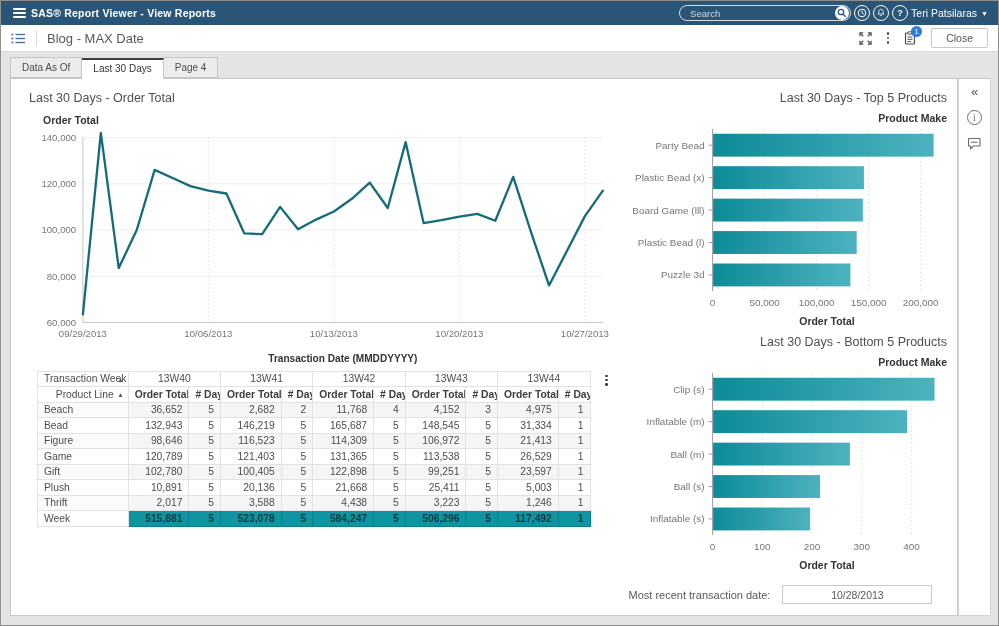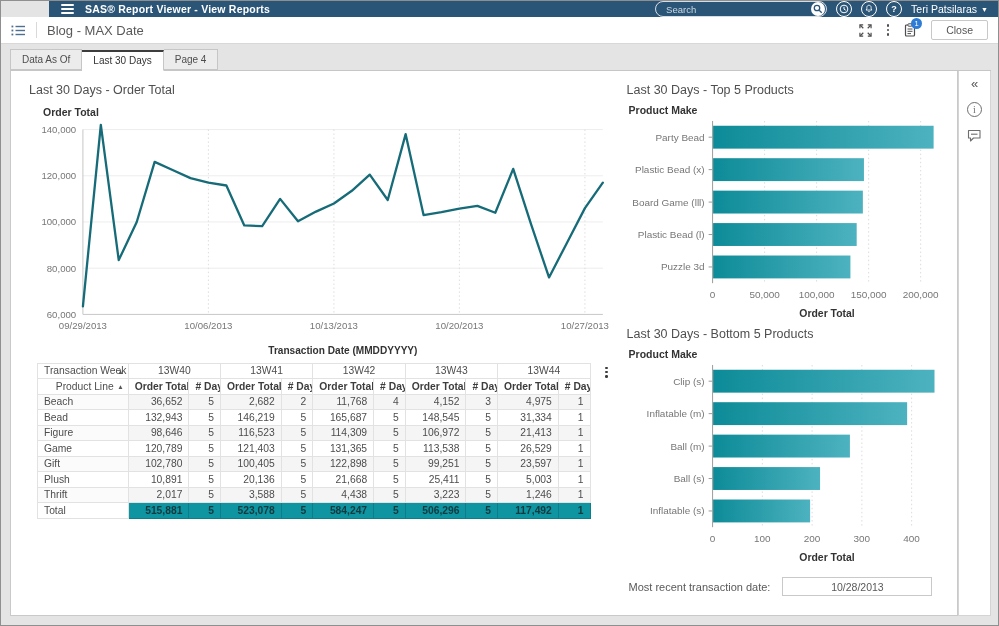--- a/index.html
+++ b/index.html
@@ -1,20 +1,20 @@
 <!DOCTYPE html>
 <html><head>
 <meta charset="utf-8">
 <style>
   html,body{margin:0;padding:0;background:#cfcfcf;}
   *{box-sizing:border-box;}
   .app{width:999px;height:626px;display:flex;flex-direction:column;background:#e4e4e4;
        border:1px solid #8f8f8f;font-family:"Liberation Sans",sans-serif;overflow:hidden;}
   
-  .topbar{height:16px;background:#2b5577;display:flex;align-items:center;padding:0 10px;gap:9px;flex:0 0 auto;margin-left:48px;}
+  .topbar{height:24px;background:#2b5577;display:flex;align-items:center;padding:0 10px;gap:3px;flex:0 0 auto;}
   .hamburger{display:flex;flex-direction:column;gap:2px;cursor:pointer;padding:2px;}
   .hamburger span{width:13px;height:2px;background:#fff;border-radius:1px;}
   .app-title{color:#fff;font-size:10.5px;font-weight:bold;letter-spacing:.2px;}
   .spacer{flex:1;}
   .search-pill{width:172px;height:16px;border:1px solid rgba(255,255,255,.8);border-radius:9px;
                display:flex;align-items:center;padding:0 1px 0 8px;gap:4px;}
   .search-input{flex:1;background:transparent;border:none;outline:none;color:#e8eef3;font-size:9.5px;
                 font-family:"Liberation Sans",sans-serif;min-width:0;}
   .search-input::placeholder{color:#ccd8e2;opacity:1;}
   .search-btn{width:14px;height:14px;border-radius:50%;background:#fff;display:flex;align-items:center;
@@ -46,21 +46,21 @@
               border-bottom:1px solid #fff;color:#333;}
   .body{flex:1;display:flex;min-height:0;border-radius:12px;}
   .canvas{flex:1;background:#fff;border:1px solid #c9c9c9;border-top:none;display:flex;overflow:hidden;}
   .rail{width:33px;background:#fff;border:1px solid #d4d4d4;border-top:none;border-left:1px solid #d4d4d4;
         display:flex;flex-direction:column;align-items:center;padding-top:6px;gap:12px;flex:0 0 auto;}
   .rail-collapse{font-size:13px;color:#555;cursor:pointer;line-height:1;}
   .rail-info{width:15px;height:15px;border:1px solid #6e6e6e;border-radius:50%;color:#6e6e6e;font-size:10px;
              display:flex;align-items:center;justify-content:center;cursor:pointer;font-family:"Liberation Serif",serif;}
   
   .col-left{width:63.8%;padding:12px 4px 0 18px;display:flex;flex-direction:column;min-width:0;}
-  .col-right{flex:1;padding:12px 10px 0 12px;display:flex;flex-direction:column;min-width:0;}
+  .col-right{flex:1;padding:12px 10px 0 12px;display:flex;flex-direction:column;min-width:0;text-align:right;}
   .panel-title{font-size:12.5px;color:#4f4f4f;flex:0 0 auto;}
   .axis-label{font-size:10.5px;font-weight:bold;color:#333;}
   .yl-line{margin:9px 0 0 14px;}
   .yl-bar{margin:7px 0 0 2px;}
   .chart-box{width:100%;}
   .chart-box svg{display:block;width:100%;height:auto;}
   
   .table-wrap{position:relative;margin:4px 0 0 8px;padding-right:20px;flex:0 0 auto;}
   table{border-collapse:collapse;table-layout:fixed;width:100%;font-size:10.3px;color:#4d4d4d;}
   th,td{border:1px solid #e2e2e2;padding:1.5px 6px;height:15.5px;overflow:hidden;white-space:nowrap;}
@@ -341,21 +341,21 @@
                     <td class="num g">3,588</td>
                     <td class="num">5</td>
                     <td class="num g">4,438</td>
                     <td class="num">5</td>
                     <td class="num g">3,223</td>
                     <td class="num">5</td>
                     <td class="num g">1,246</td>
                     <td class="num">1</td>
                   </tr>
                   <tr class="total">
-                    <td class="rowlabel">Total</td>
+                    <td class="rowlabel">Week</td>
                     <td class="num g">515,881</td>
                     <td class="num">5</td>
                     <td class="num g">523,078</td>
                     <td class="num">5</td>
                     <td class="num g">584,247</td>
                     <td class="num">5</td>
                     <td class="num g">506,296</td>
                     <td class="num">5</td>
                     <td class="num g">117,492</td>
                     <td class="num">1</td>

